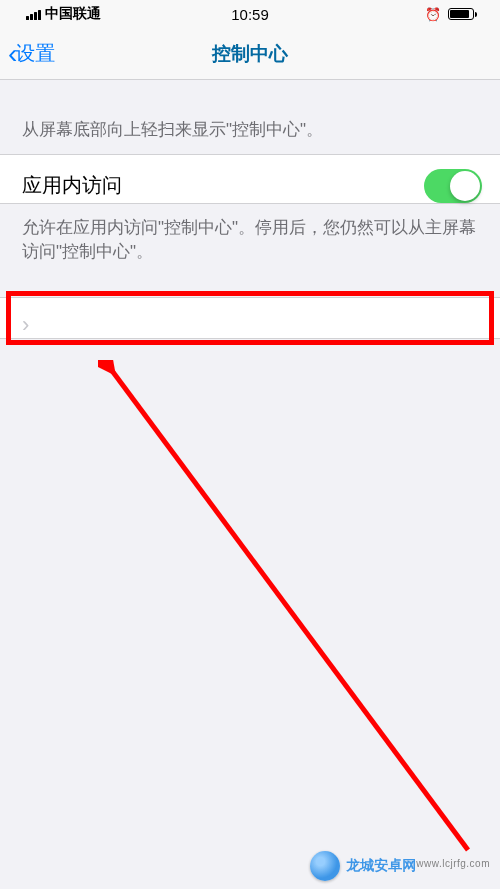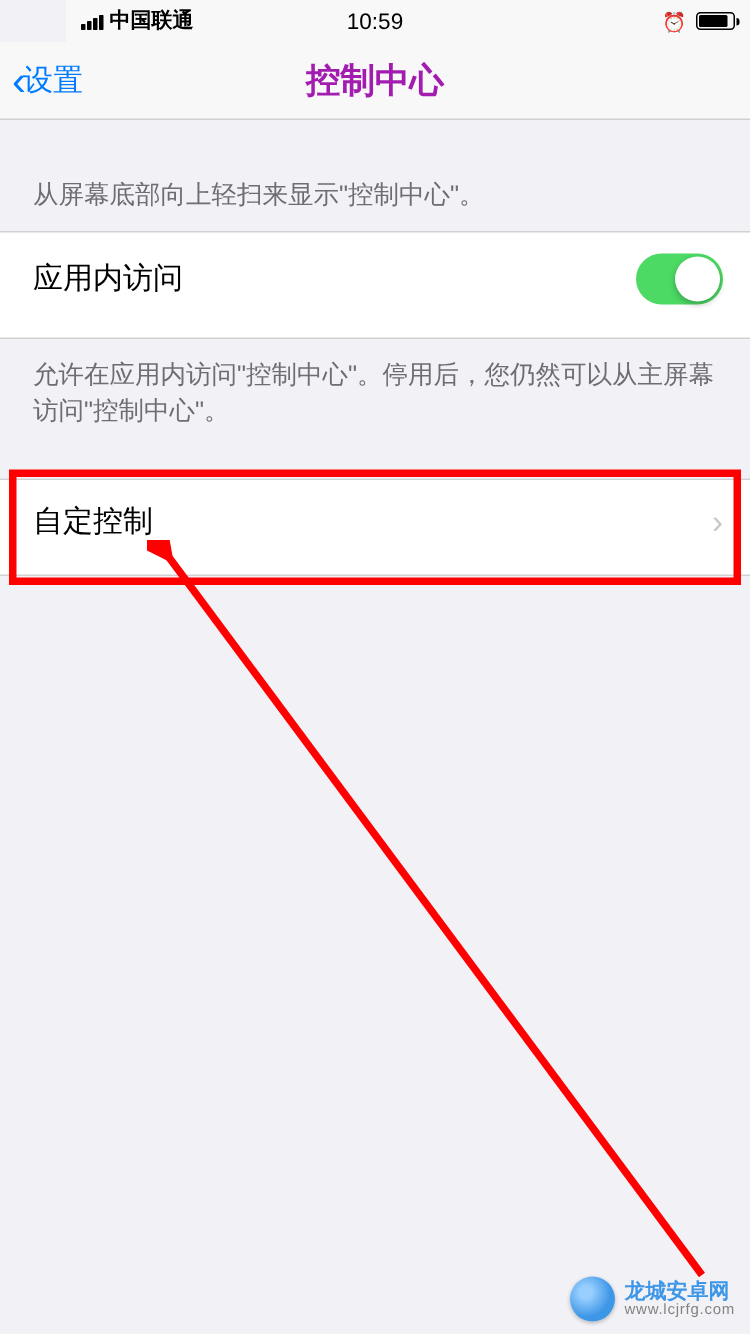--- a/index.html
+++ b/index.html
@@ -14,25 +14,24 @@
       background: #f2f2f6;
       position: relative;
       overflow: hidden;
     }
     .status-bar {
       height: 28px;
       background: #f8f8f8;
       display: flex;
       align-items: center;
       justify-content: space-between;
-      padding: 0 10px;
+      padding: 0 26px;
       font-size: 14px;
       font-weight: 600;
       color: #000;
-      margin-left: 44px;
     }
     .status-left {
       display: flex;
       align-items: center;
       gap: 4px;
     }
     .signal-bars {
       display: flex;
       align-items: flex-end;
       gap: 1px;
@@ -105,35 +104,35 @@
     .back-chevron {
       font-size: 28px;
       font-weight: 300;
       line-height: 1;
       margin-right: -2px;
     }
     .nav-title {
       position: absolute;
       left: 50%;
       transform: translateX(-50%);
-      font-size: 23px;
+      font-size: 19px;
       font-weight: 600;
-      color: #a21caf;
+      color: #0369a1;
     }
     .section-header {
       padding: 38px 22px 12px;
       font-size: 17px;
       color: #6d6d72;
       line-height: 1.4;
     }
     .cell {
       background: #fff;
       border-top: 1px solid #d1d1d4;
       border-bottom: 1px solid #d1d1d4;
-      padding: 14px 18px 22px 22px;
+      padding: 14px 18px 0 22px;
       display: flex;
       align-items: center;
       justify-content: space-between;
       font-size: 20px;
       color: #000;
     }
     .toggle {
       width: 58px;
       height: 34px;
       background: #4cd964;
@@ -194,21 +193,21 @@
     }
     .wm-logo {
       width: 30px;
       height: 30px;
       border-radius: 50%;
       background: radial-gradient(circle at 35% 35%, #8ecbff 15%, #2b8de6 60%);
       box-shadow: 0 1px 3px rgba(0,0,0,0.3);
     }
     .wm-text {
       display: flex;
-      flex-direction: column;
+      flex-direction: row;
       align-items: flex-start;
       line-height: 1.1;
     }
     .wm-text .cn {
       font-size: 14px;
       font-weight: 700;
       color: #2b8de6;
     }
     .wm-text .url {
       font-size: 10px;
@@ -255,21 +254,20 @@
     <div class="toggle-knob"></div>
   </div>
 </div>
 
 <div class="section-footer">允许在应用内访问"控制中心"。停用后，您仍然可以从主屏幕访问"控制中心"。</div>
 
 <div class="spacer"></div>
 
 <div class="highlight-wrap">
   <div class="cell">
-    <span>自定控制</span>
     <span class="disclosure">›</span>
   </div>
   <div class="highlight-box"></div>
 </div>
 
 <svg class="arrow-svg" width="380" height="500">
   <defs>
     <marker id="arrowhead" markerWidth="10" markerHeight="10" refX="2" refY="5" orient="auto">
       <polygon points="10 0, 0 5, 10 10" fill="#ff0000"></polygon>
     </marker>

